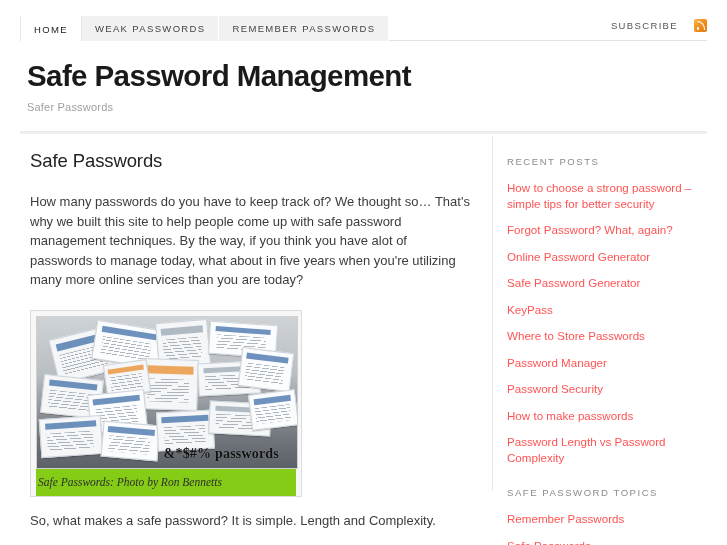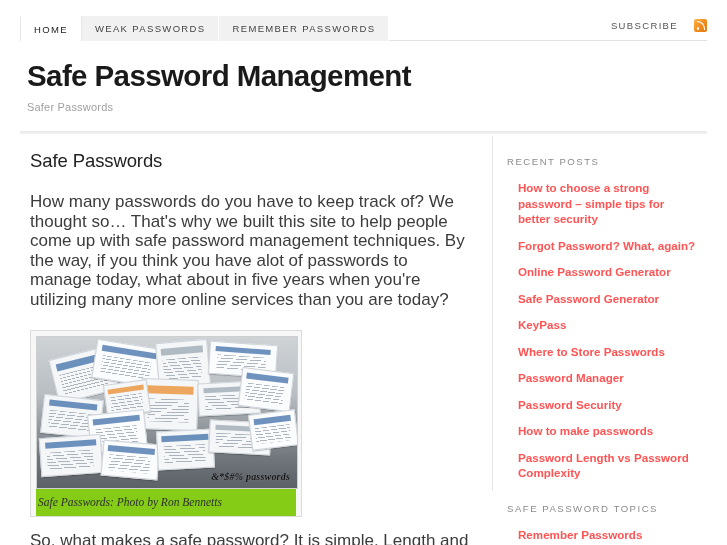--- a/index.html
+++ b/index.html
@@ -157,21 +157,21 @@
   }
 
   .post-title {
     font-size: 18.5px;
     font-weight: normal;
     color: #222222;
     margin: 0 0 20px 0;
     letter-spacing: -0.1px;
   }
   .post-para {
-    font-size: 17px;
+    font-size: 13px;
     line-height: 19.6px;
     color: #3c3c3c;
     margin: 0 0 20px 0;
   }
 
   
   .figure {
     width: 272px;
     background: #f7f7f7;
     border: 1px solid #dcdcdc;
@@ -211,25 +211,24 @@
     position: absolute; left: 10%; right: 14%; top: 38%; bottom: 14%;
     background:
       repeating-linear-gradient(180deg,
         rgba(110,125,140,0.55) 0px, rgba(110,125,140,0.55) 0.8px,
         rgba(0,0,0,0) 0.8px, rgba(0,0,0,0) 3.2px);
   }
   .slip.orange::before { background: #e98b2a; }
   .slip.plain::before { background: #9aa6b2; }
   .watermark {
     position: absolute;
-    right: 7px; bottom: 6px;
+    right: 18px; bottom: 6px;
     font-family: "Liberation Serif", serif;
-    font-style: italic;
     font-weight: bold;
-    font-size: 10px;
+    font-size: 14px;
     color: #111111;
     letter-spacing: 0.2px;
     text-shadow: 0 0 1px rgba(255,255,255,0.35);
   }
   .figcaption {
     font-family: "Liberation Serif", serif;
     font-style: italic;
     font-size: 11.5px;
     color: #2f2f2f;
     text-align: left;
@@ -240,21 +239,21 @@
   
   .widget { margin-bottom: 22px; }
   .widget-title {
     font-size: 9.6px;
     letter-spacing: 1.5px;
     text-transform: uppercase;
     color: #8b8b8b;
     margin: 0 0 13px 0;
     font-weight: normal;
   }
-  .widget-list { list-style: none; margin: 11px; padding: 0; font-weight: bold; }
+  .widget-list { list-style: none; margin: 0; padding: 0; }
   .widget-list li { margin-bottom: 11px; }
   .widget-list a {
     font-size: 11.6px;
     line-height: 15.5px;
     color: #ff5454;
     text-decoration: none;
     display: block;
   }
 </style>
 </head>

